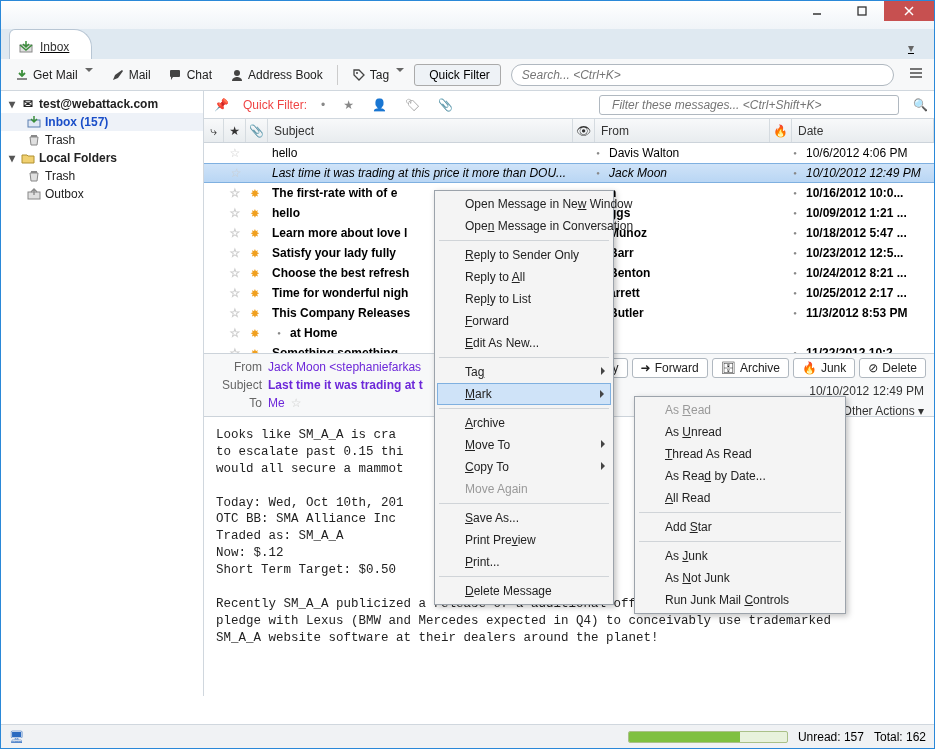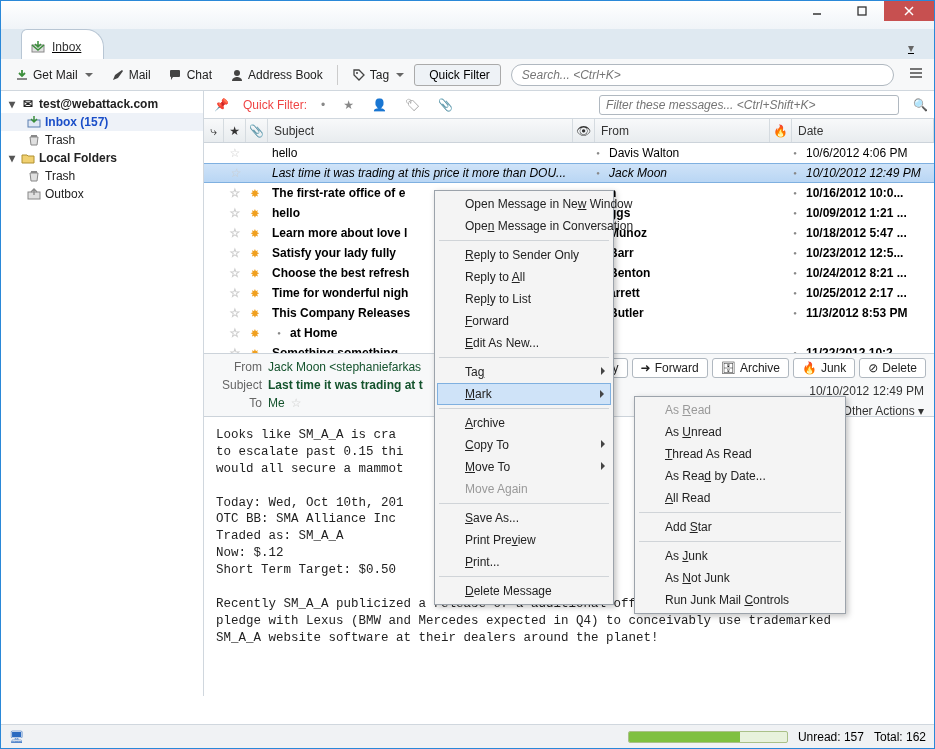--- a/index.html
+++ b/index.html
@@ -5,28 +5,28 @@
 * { box-sizing: border-box; margin: 0; padding: 0; font-family: "Segoe UI", Tahoma, sans-serif; font-size: 12px; }
 body { background: #fff; width: 935px; height: 749px; overflow: hidden; border: 1px solid #2a88d8; position: relative; }
 
 
 .titlebar { height: 28px; background: linear-gradient(#fff,#f0f4f8); display: flex; justify-content: flex-end; align-items: flex-start; }
 .win-btn { width: 45px; height: 20px; display: flex; align-items: center; justify-content: center; color: #333; }
 .win-btn.close { background: #c75050; color: #fff; width: 50px; }
 .win-btn svg { width: 10px; height: 10px; }
 
 
-.tabrow { height: 30px; background: #dfe9f1; display: flex; align-items: flex-end; padding-left: 20px; text-decoration: underline; }
+.tabrow { height: 30px; background: #dfe9f1; display: flex; align-items: flex-end; padding-left: 8px; text-decoration: underline; }
 .tab { height: 30px; background: #fff; border: 1px solid #b8c6d4; border-bottom: none; border-radius: 6px 18px 0 0; padding: 4px 22px 0 8px; display: flex; align-items: center; gap: 6px; color: #333; }
 .tab .icon { width: 16px; height: 16px; }
 .tabdrop { margin-left: auto; margin-right: 10px; padding: 4px 10px; color: #666; }
 
 
 .toolbar { height: 32px; background: #f7f8f9; border-bottom: 1px solid #d0d7de; display: flex; align-items: center; padding: 0 6px; gap: 2px; }
-.tbtn { display: flex; align-items: center; gap: 4px; padding: 3px 8px; border-radius: 3px; color: #222; cursor: pointer; }
+.tbtn { display: flex; gap: 4px; padding: 3px 8px; border-radius: 3px; color: #222; cursor: pointer; }
 .tbtn svg, .tbtn .ic { width: 14px; height: 14px; }
 .tbtn.split::after { content: ""; border-left: 4px solid transparent; border-right: 4px solid transparent; border-top: 4px solid #666; margin-left: 3px; }
 .sep { width: 1px; height: 20px; background: #ccc; margin: 0 4px; }
 .qfbtn { border: 1px solid #aaa; border-radius: 3px; padding: 3px 10px; display: flex; align-items: center; gap: 4px; background: #eef2f6; }
 .search { flex: 1; margin: 0 8px; }
 .search input { width: 100%; border: 1px solid #b0b8c0; border-radius: 12px; padding: 3px 10px; font-style: italic; color: #888; }
 .hamb { padding: 4px; }
 
 
 .main { display: flex; height: 605px; }
@@ -37,21 +37,21 @@
 .tree-item .tw { width: 10px; text-align: center; color: #555; }
 .tree-item .ic { width: 14px; height: 14px; display: inline-flex; align-items: center; justify-content: center; }
 .tree-item.child { padding-left: 26px; }
 
 .content { flex: 1; display: flex; flex-direction: column; min-width: 0; }
 
 
 .qfbar { height: 28px; border-bottom: 1px solid #d0d7de; display: flex; align-items: center; padding: 0 6px; gap: 10px; }
 .qfbar .lbl { color: #ef4444; }
 .qfbar .qicon { color: #888; padding: 2px 4px; }
-.qfbar input { flex: 1; max-width: 300px; margin-left: auto; border: 1px solid #b0b8c0; border-radius: 3px; padding: 2px 6px; font-style: italic; color: #888; }
+.qfbar input { flex: 1; max-width: 300px; margin-left: auto; border: 1px solid #b0b8c0; border-radius: 3px; padding: 2px 12px; font-style: italic; color: #888; }
 .qfbar .mag { color: #2a6ac0; margin-left: 4px; }
 
 
 .msgheader { height: 24px; background: linear-gradient(#f8f9fa,#e8ecef); border-bottom: 1px solid #ccd3da; display: flex; align-items: center; }
 .msgheader .col { padding: 0 6px; border-right: 1px solid #d5dbe0; height: 100%; display: flex; align-items: center; color: #333; }
 .col-thread { width: 20px; justify-content: center; }
 .col-star { width: 22px; justify-content: center; }
 .col-att { width: 22px; justify-content: center; }
 .col-subj { flex: 1; }
 .col-read { width: 22px; justify-content: center; }
@@ -69,21 +69,21 @@
 .msgrow .c-from { width: 175px; }
 .msgrow .c-date { width: 128px; }
 .msgrow.unread { font-weight: bold; }
 .msgrow.sel { background: linear-gradient(#cfe3f8,#b9d6f4); border: 1px solid #7fb0e0; border-left: none; border-right: none; font-style: italic; }
 .newdot { color: #f0a020; margin-right: 4px; font-size: 10px; }
 
 
 .prevhdr { border-top: 1px solid #ccd3da; border-bottom: 1px solid #ccd3da; background: #f7f8f9; padding: 4px 8px; position: relative; }
 .prevhdr .row { display: flex; align-items: center; gap: 6px; padding: 2px 0; }
 .prevhdr .lab { width: 50px; text-align: right; color: #666; }
-.prevhdr .val { color: #14532d; }
+.prevhdr .val { color: #6d28d9; }
 .prevhdr .actions { position: absolute; right: 8px; top: 4px; display: flex; gap: 4px; }
 .prevhdr .abtn { border: 1px solid #b0b8c0; border-radius: 3px; background: #fff; padding: 2px 8px; display: flex; align-items: center; gap: 4px; color: #222; cursor: pointer; }
 .prevhdr .datetxt { position: absolute; right: 10px; top: 30px; color: #333; }
 .prevhdr .other { position: absolute; right: 10px; top: 50px; color: #333; cursor: pointer; }
 
 
 .prevbody { flex: 1; padding: 10px 12px; font-family: "Courier New", monospace; font-size: 12.5px; color: #222; line-height: 1.35; overflow: hidden; white-space: pre-wrap; }
 
 
 .statusbar { position: absolute; bottom: 0; left: 0; right: 0; height: 24px; background: #f0f2f4; border-top: 1px solid #d0d7de; display: flex; align-items: center; padding: 0 8px; gap: 10px; }
@@ -287,21 +287,21 @@
           <span class="c c-from">Jack Moon</span>
           <span class="c c-read">●</span>
           <span class="c c-date">10/10/2012 12:49 PM</span>
         </div>
         <div class="msgrow unread">
           <span class="c c-thread"></span>
           <span class="c c-star">☆</span>
           <span class="c c-att">
             <span class="newdot">✸</span>
           </span>
-          <span class="c c-subj">The first-rate office of e</span>
+          <span class="c c-subj">The first-rate with of e</span>
           <span class="c c-read">●</span>
           <span class="c c-from">n</span>
           <span class="c c-read">●</span>
           <span class="c c-date">10/16/2012 10:0...</span>
         </div>
         <div class="msgrow unread">
           <span class="c c-thread"></span>
           <span class="c c-star">☆</span>
           <span class="c c-att">
             <span class="newdot">✸</span>
@@ -460,22 +460,22 @@
     <div class="mi"><u>R</u>eply to Sender Only</div>
     <div class="mi">Reply to <u>A</u>ll</div>
     <div class="mi">Rep<u>l</u>y to List</div>
     <div class="mi"><u>F</u>orward</div>
     <div class="mi"><u>E</u>dit As New...</div>
     <div class="msep"></div>
     <div class="mi">Ta<u>g</u><span class="arrow"></span></div>
     <div class="mi hl"><u>M</u>ark<span class="arrow"></span></div>
     <div class="msep"></div>
     <div class="mi"><u>A</u>rchive</div>
+    <div class="mi"><u>M</u>ove To<span class="arrow"></span></div>
     <div class="mi"><u>C</u>opy To<span class="arrow"></span></div>
-    <div class="mi"><u>M</u>ove To<span class="arrow"></span></div>
     <div class="mi dis">Move Again</div>
     <div class="msep"></div>
     <div class="mi"><u>S</u>ave As...</div>
     <div class="mi">Print Pre<u>v</u>iew</div>
     <div class="mi"><u>P</u>rint...</div>
     <div class="msep"></div>
     <div class="mi"><u>D</u>elete Message</div>
   </div>
 
 <div class="ctxmenu" id="ctx2" style="left:633px; top:395px; width:212px;">

